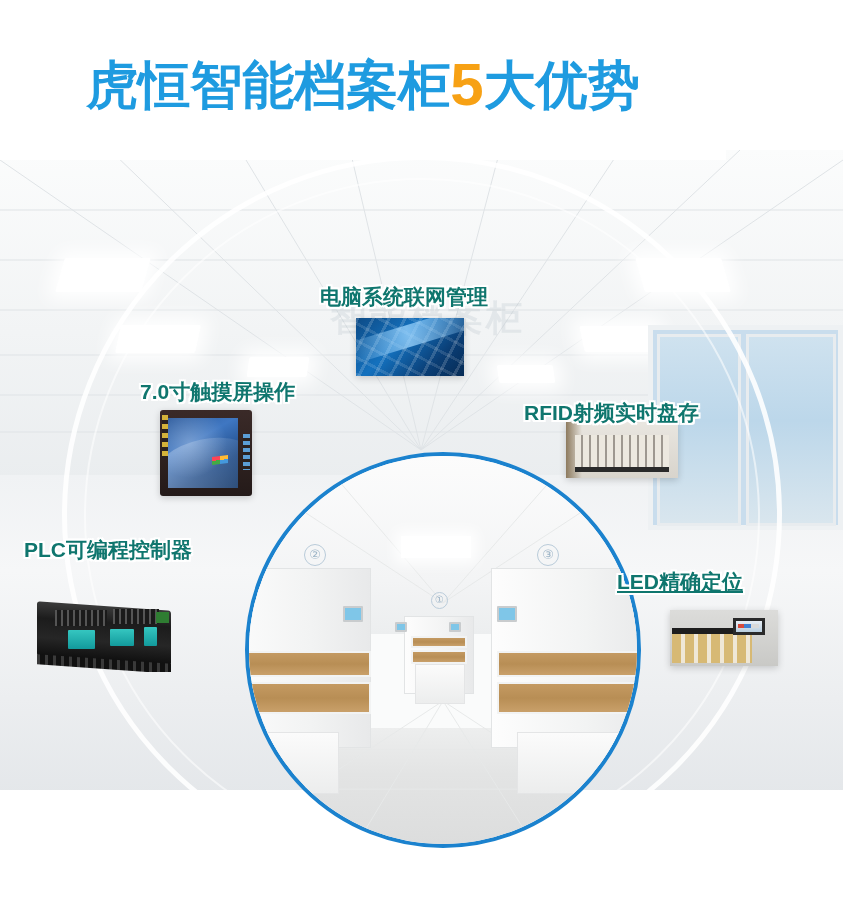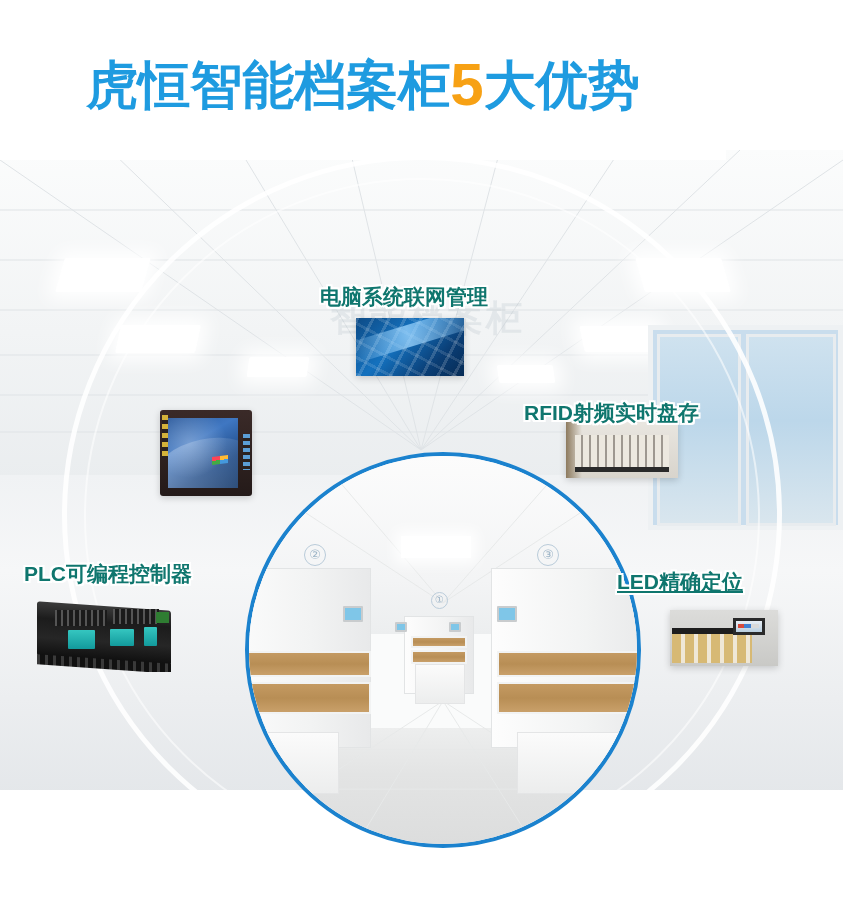--- a/index.html
+++ b/index.html
@@ -502,36 +502,37 @@
       <div class="cc-num" style="left:288px; top:88px;">③</div>
       <div class="cc-desk" style="left:268px; top:276px; width:116px; height:62px;"></div>
     </div>
   </div>
 
   <div class="feat-label" style="left:320px; top:283px;">电脑系统联网管理</div>
   <div class="feat-thumb thumb-keyboard" style="left:356px; top:318px; width:108px; height:58px;">
     <div class="kb-glint"></div>
   </div>
 
+  <div class="feat-label" style="left:140px; top:378px;">7.0寸触摸屏操作</div>
   <div class="feat-thumb thumb-panel" style="left:160px; top:410px; width:92px; height:86px;">
     <div class="panel-screen">
       <div class="panel-swoosh"></div>
       <div class="panel-logo"></div>
     </div>
     <div class="panel-sidebtns"></div>
     <div class="panel-leftstrip"></div>
   </div>
 
   <div class="feat-label" style="left:524px; top:393px;margin-top:6px;">RFID射频实时盘存</div>
   <div class="feat-thumb thumb-rfid" style="left:566px; top:422px; width:112px; height:56px;">
     <div class="rfid-shadow"></div>
     <div class="rfid-files"></div>
   </div>
 
-  <div class="feat-label" style="left:24px; top:560px;">PLC可编程控制器</div>
+  <div class="feat-label" style="left:24px; top:536px;">PLC可编程控制器</div>
   <div class="feat-thumb thumb-plc" style="left:28px; top:600px; width:152px; height:72px;">
     <div class="plc-body"></div>
     <div class="plc-vent" style="left:18%; top:14%; width:34%;"></div>
     <div class="plc-vent" style="left:56%; top:12%; width:30%;"></div>
     <div class="plc-chip" style="left:26%; top:42%; width:18%; height:26%;"></div>
     <div class="plc-chip" style="left:54%; top:40%; width:16%; height:24%;"></div>
     <div class="plc-chip" style="left:76%; top:38%; width:9%;  height:26%;"></div>
     <div class="plc-green" style="left:84%; top:16%; width:9%; height:16%;"></div>
     <div class="plc-base"></div>
   </div>

